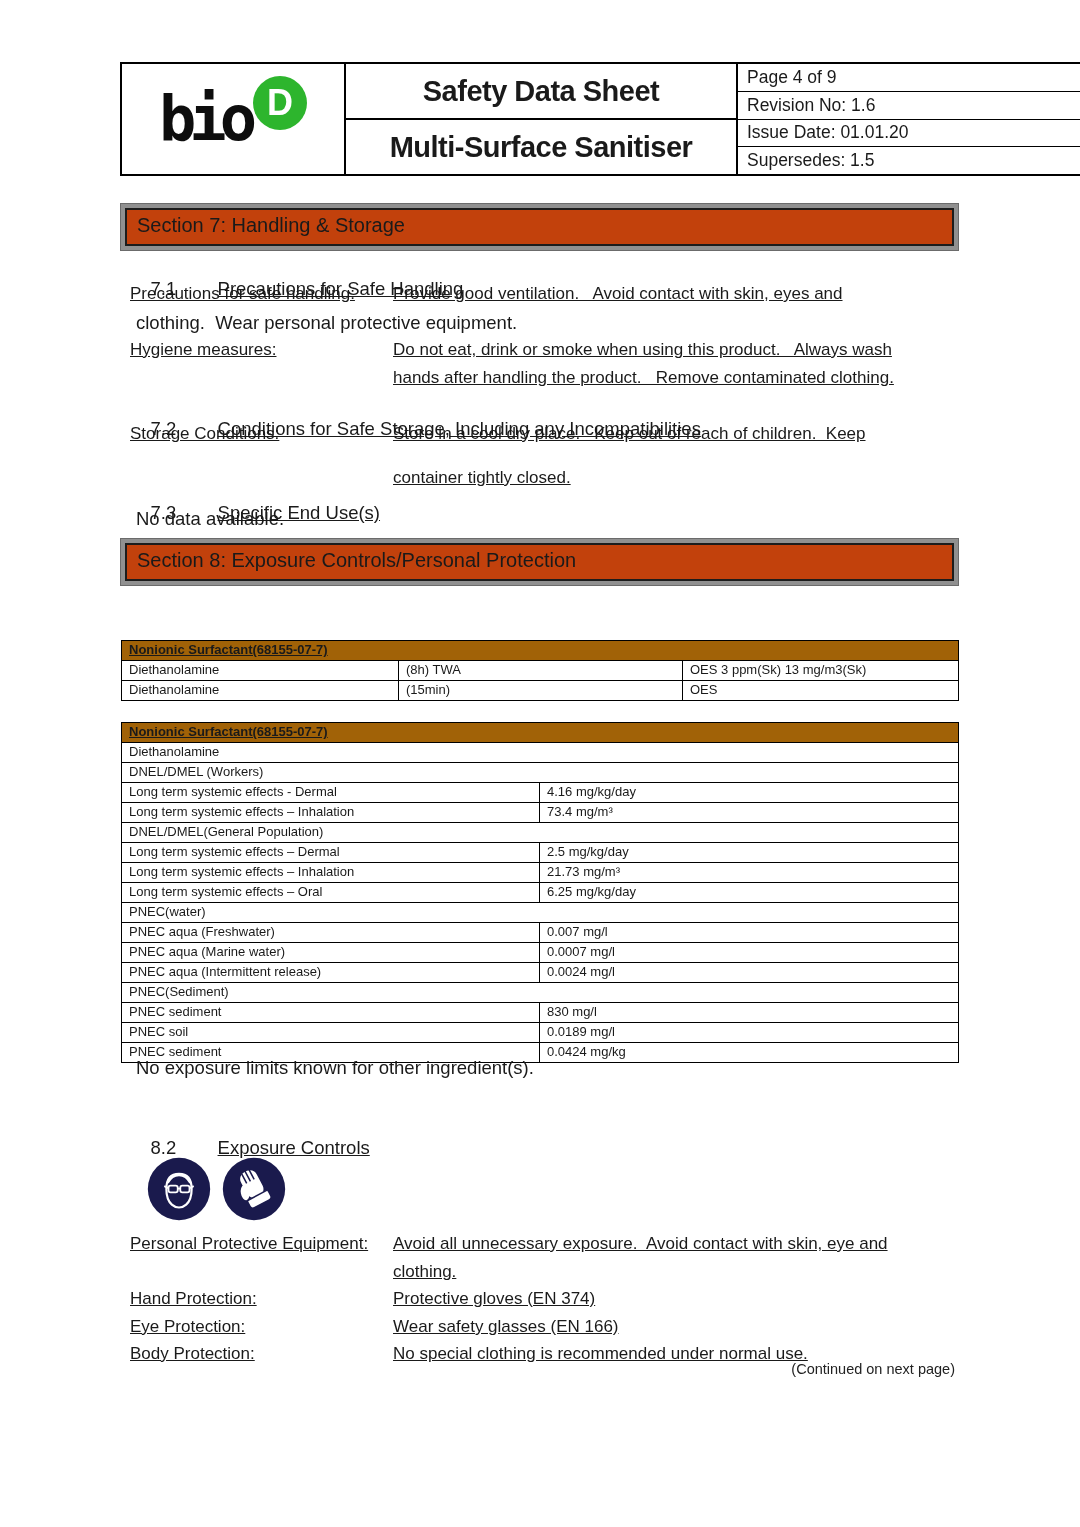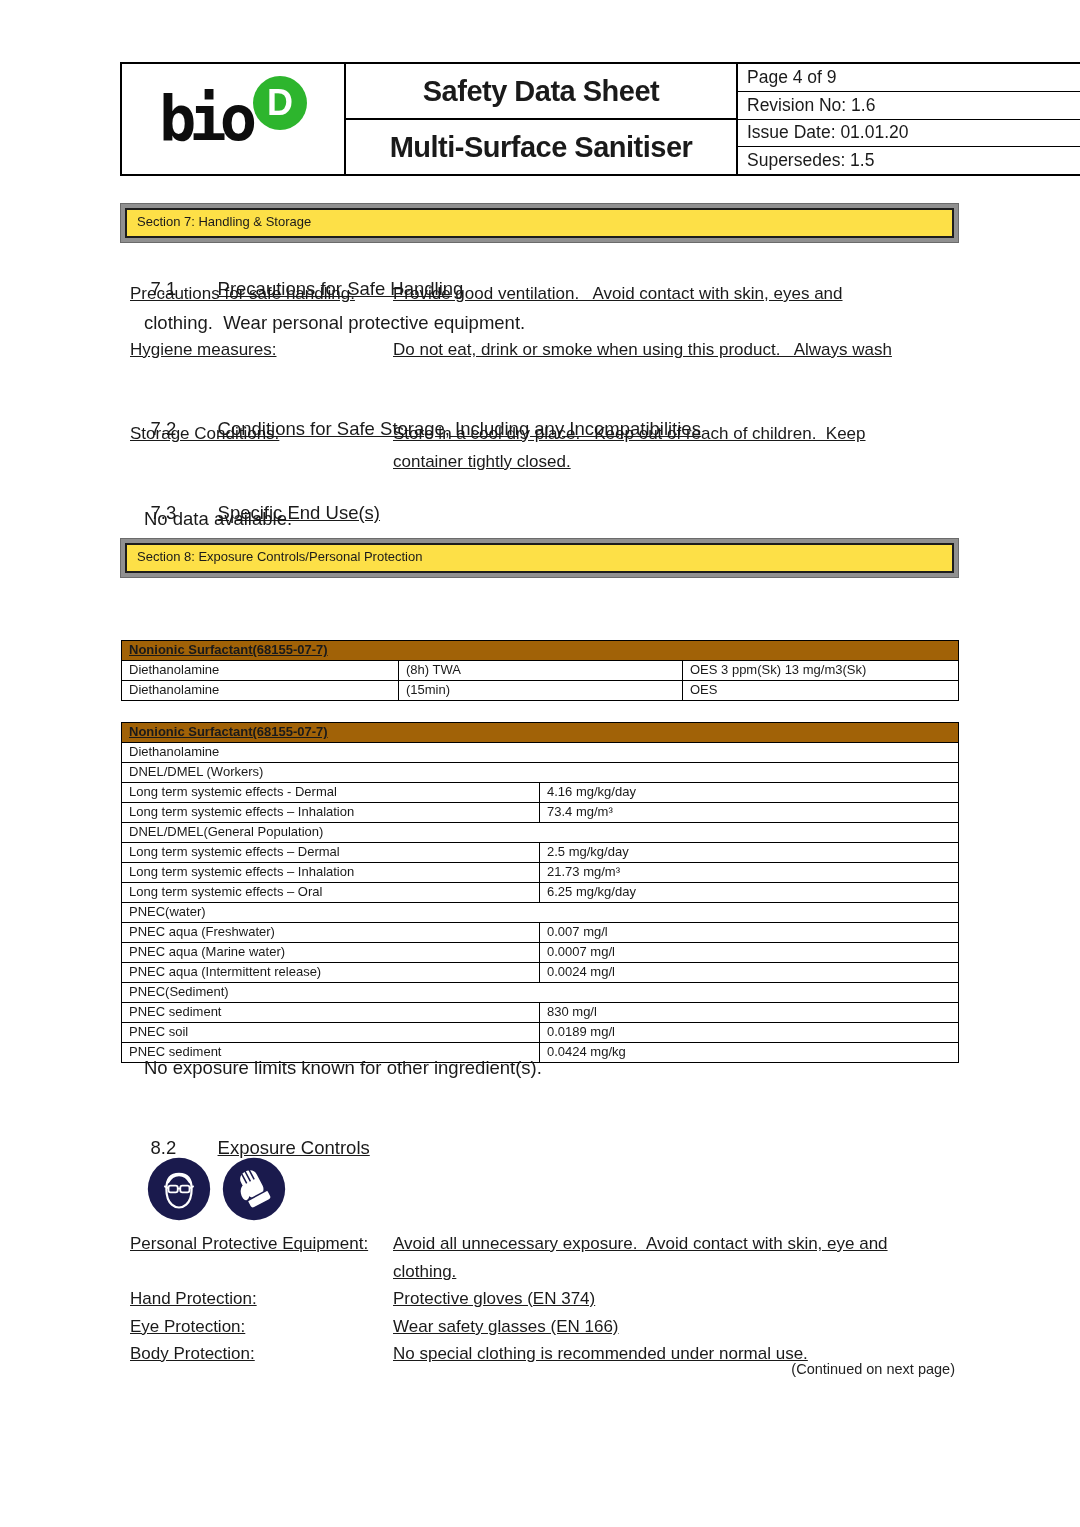--- a/index.html
+++ b/index.html
@@ -39,33 +39,33 @@
   .info-cell { display:flex; flex-direction:column; font-size:17.5px; }
   .info-row { flex:1; display:flex; align-items:center; padding-left:9px; white-space:nowrap; }
   .info-row:not(:last-child) { border-bottom:1.5px solid #000; }
 
   
   .section-bar {
     position:absolute; left:120px; width:839px;
     background:#909090; border:1px solid #6b6b6b; padding:4px;
   }
   .section-bar-inner {
-    background:#fde047; border:2px solid #1c1c1c; padding:4px 10px 7px; font-size:13px;
+    background:#c2410c; border:2px solid #1c1c1c; padding:4px 10px 7px; font-size:20px;
   }
   .bar-s7 { top:203px; }
   .bar-s8 { top:538px; }
 
   
   .heading { position:absolute; left:130px; font-size:18.5px; white-space:pre; }
   .hnum { display:inline-block; width:67px; }
   .htitle { text-decoration:underline; }
   .pline { position:absolute; left:130px; width:830px; display:flex; font-size:17px; white-space:pre;text-decoration:underline; }
   .plabel { flex:0 0 auto; min-width:263px; }
   .pvalue { flex:1; }
-  .fullline { position:absolute; left:144px; font-size:18.5px; white-space:pre; }
+  .fullline { position:absolute; left:136px; font-size:18.5px; white-space:pre; }
 
   
   .tbl { position:absolute; left:121px; border-collapse:collapse; font-size:13px; table-layout:fixed; }
   .tbl td {
     border:1.5px solid #000; padding:0 7px; height:20px;
     white-space:nowrap; overflow:hidden; vertical-align:middle; line-height:1.1;
   }
   .tbl .tbl-head td { background:#a16207; font-weight:bold; text-decoration:underline; }
   .tbl-1 { top:640px; width:837px; }
   .tbl-2 { top:722px; width:837px; }
@@ -109,30 +109,30 @@
     <span class="hnum">7.1</span><span class="htitle">Precautions for Safe Handling</span>
   </div>
   <div class="pline" style="top:284px">
     <span class="plabel">Precautions for safe handling:</span><span class="pvalue">Provide good ventilation.   Avoid contact with skin, eyes and</span>
   </div>
   <div class="fullline" style="top:312px">clothing.  Wear personal protective equipment.</div>
   <div class="pline" style="top:340px">
     <span class="plabel">Hygiene measures:</span><span class="pvalue">Do not eat, drink or smoke when using this product.   Always wash</span>
   </div>
   <div class="pline" style="top:368px">
-    <span class="plabel"></span>
+    <span class="plabel"></span><span class="pvalue">hands after handling the product.   Remove contaminated clothing.</span>
   </div>
 
   <div class="heading" style="top:396px">
     <span class="hnum">7.2</span><span class="htitle">Conditions for Safe Storage, Including any Incompatibilities</span>
   </div>
   <div class="pline" style="top:424px">
     <span class="plabel">Storage Conditions:</span><span class="pvalue">Store in a cool dry place.   Keep out of reach of children.  Keep</span>
   </div>
-  <div class="pline" style="top:452px">
+  <div class="pline" style="top:468px">
     <span class="plabel"></span><span class="pvalue">container tightly closed.</span>
   </div>
 
   <div class="heading" style="top:480px">
     <span class="hnum">7.3</span><span class="htitle">Specific End Use(s)</span>
   </div>
   <div class="fullline" style="top:508px">No data available.</div>
 
   <div class="section-bar bar-s8">
     <div class="section-bar-inner">Section 8: Exposure Controls/Personal Protection</div>

